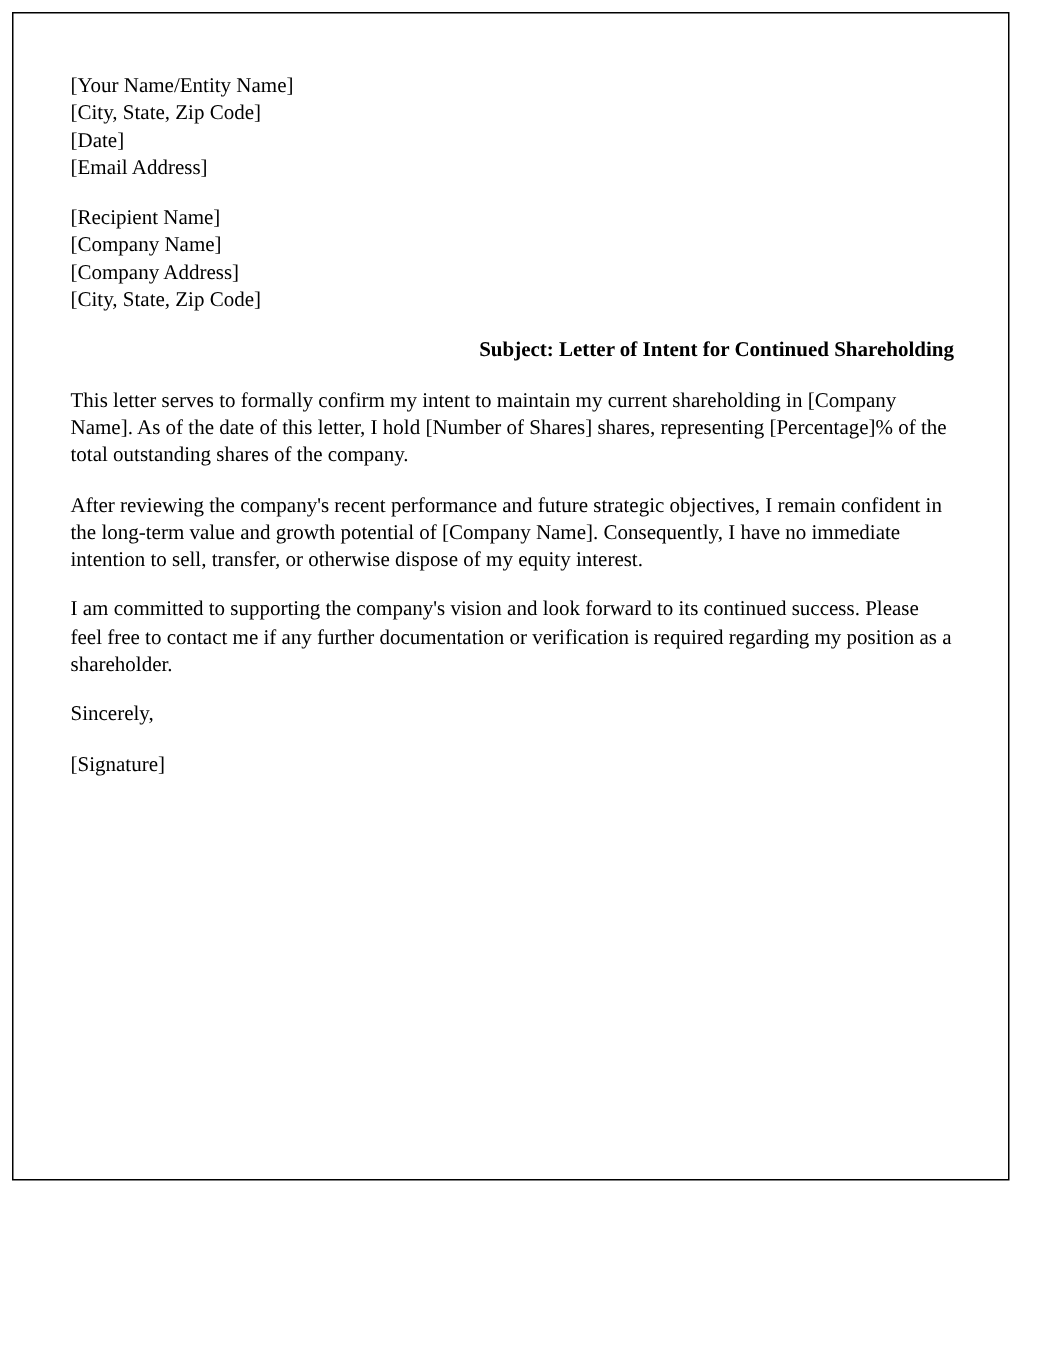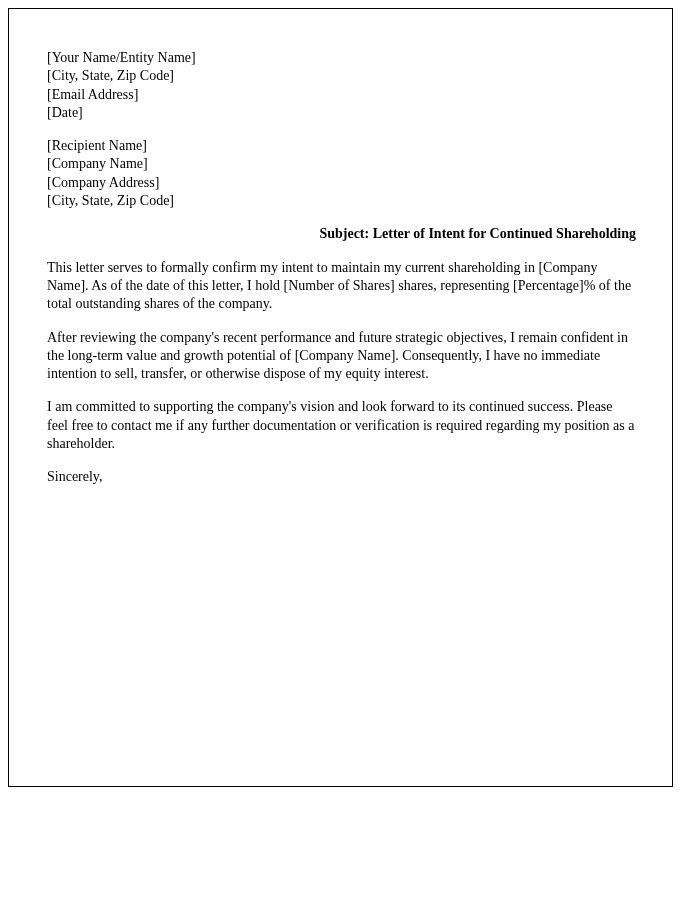--- a/index.html
+++ b/index.html
@@ -44,36 +44,37 @@
 </style>
 </head>
 <body>
 
 <div class="page">
   <div class="content">
 
     <div class="block">
       <div class="line">[Your Name/Entity Name]</div>
       <div class="line">[City, State, Zip Code]</div>
+      <div class="line">[Date]</div>
       <div class="line">[Email Address]</div>
-      <div class="line">[Date]</div>
     </div>
 
     <div class="block">
       <div class="line">[Recipient Name]</div>
       <div class="line">[Company Name]</div>
       <div class="line">[Company Address]</div>
       <div class="line">[City, State, Zip Code]</div>
     </div>
 
     <div class="subject">Subject: Letter of Intent for Continued Shareholding</div>
 
 
     <div class="para">This letter serves to formally confirm my intent to maintain my current shareholding in [Company Name]. As of the date of this letter, I hold [Number of Shares] shares, representing [Percentage]% of the total outstanding shares of the company.</div>
     <div class="para">After reviewing the company's recent performance and future strategic objectives, I remain confident in the long-term value and growth potential of [Company Name]. Consequently, I have no immediate intention to sell, transfer, or otherwise dispose of my equity interest.</div>
     <div class="para">I am committed to supporting the company's vision and look forward to its continued success. Please feel free to contact me if any further documentation or verification is required regarding my position as a shareholder.</div>
 
     <div class="block">Sincerely,</div>
 
+    <div class="block">[Signature]</div>
 
 
   </div>
 </div>
 
 </body></html>

